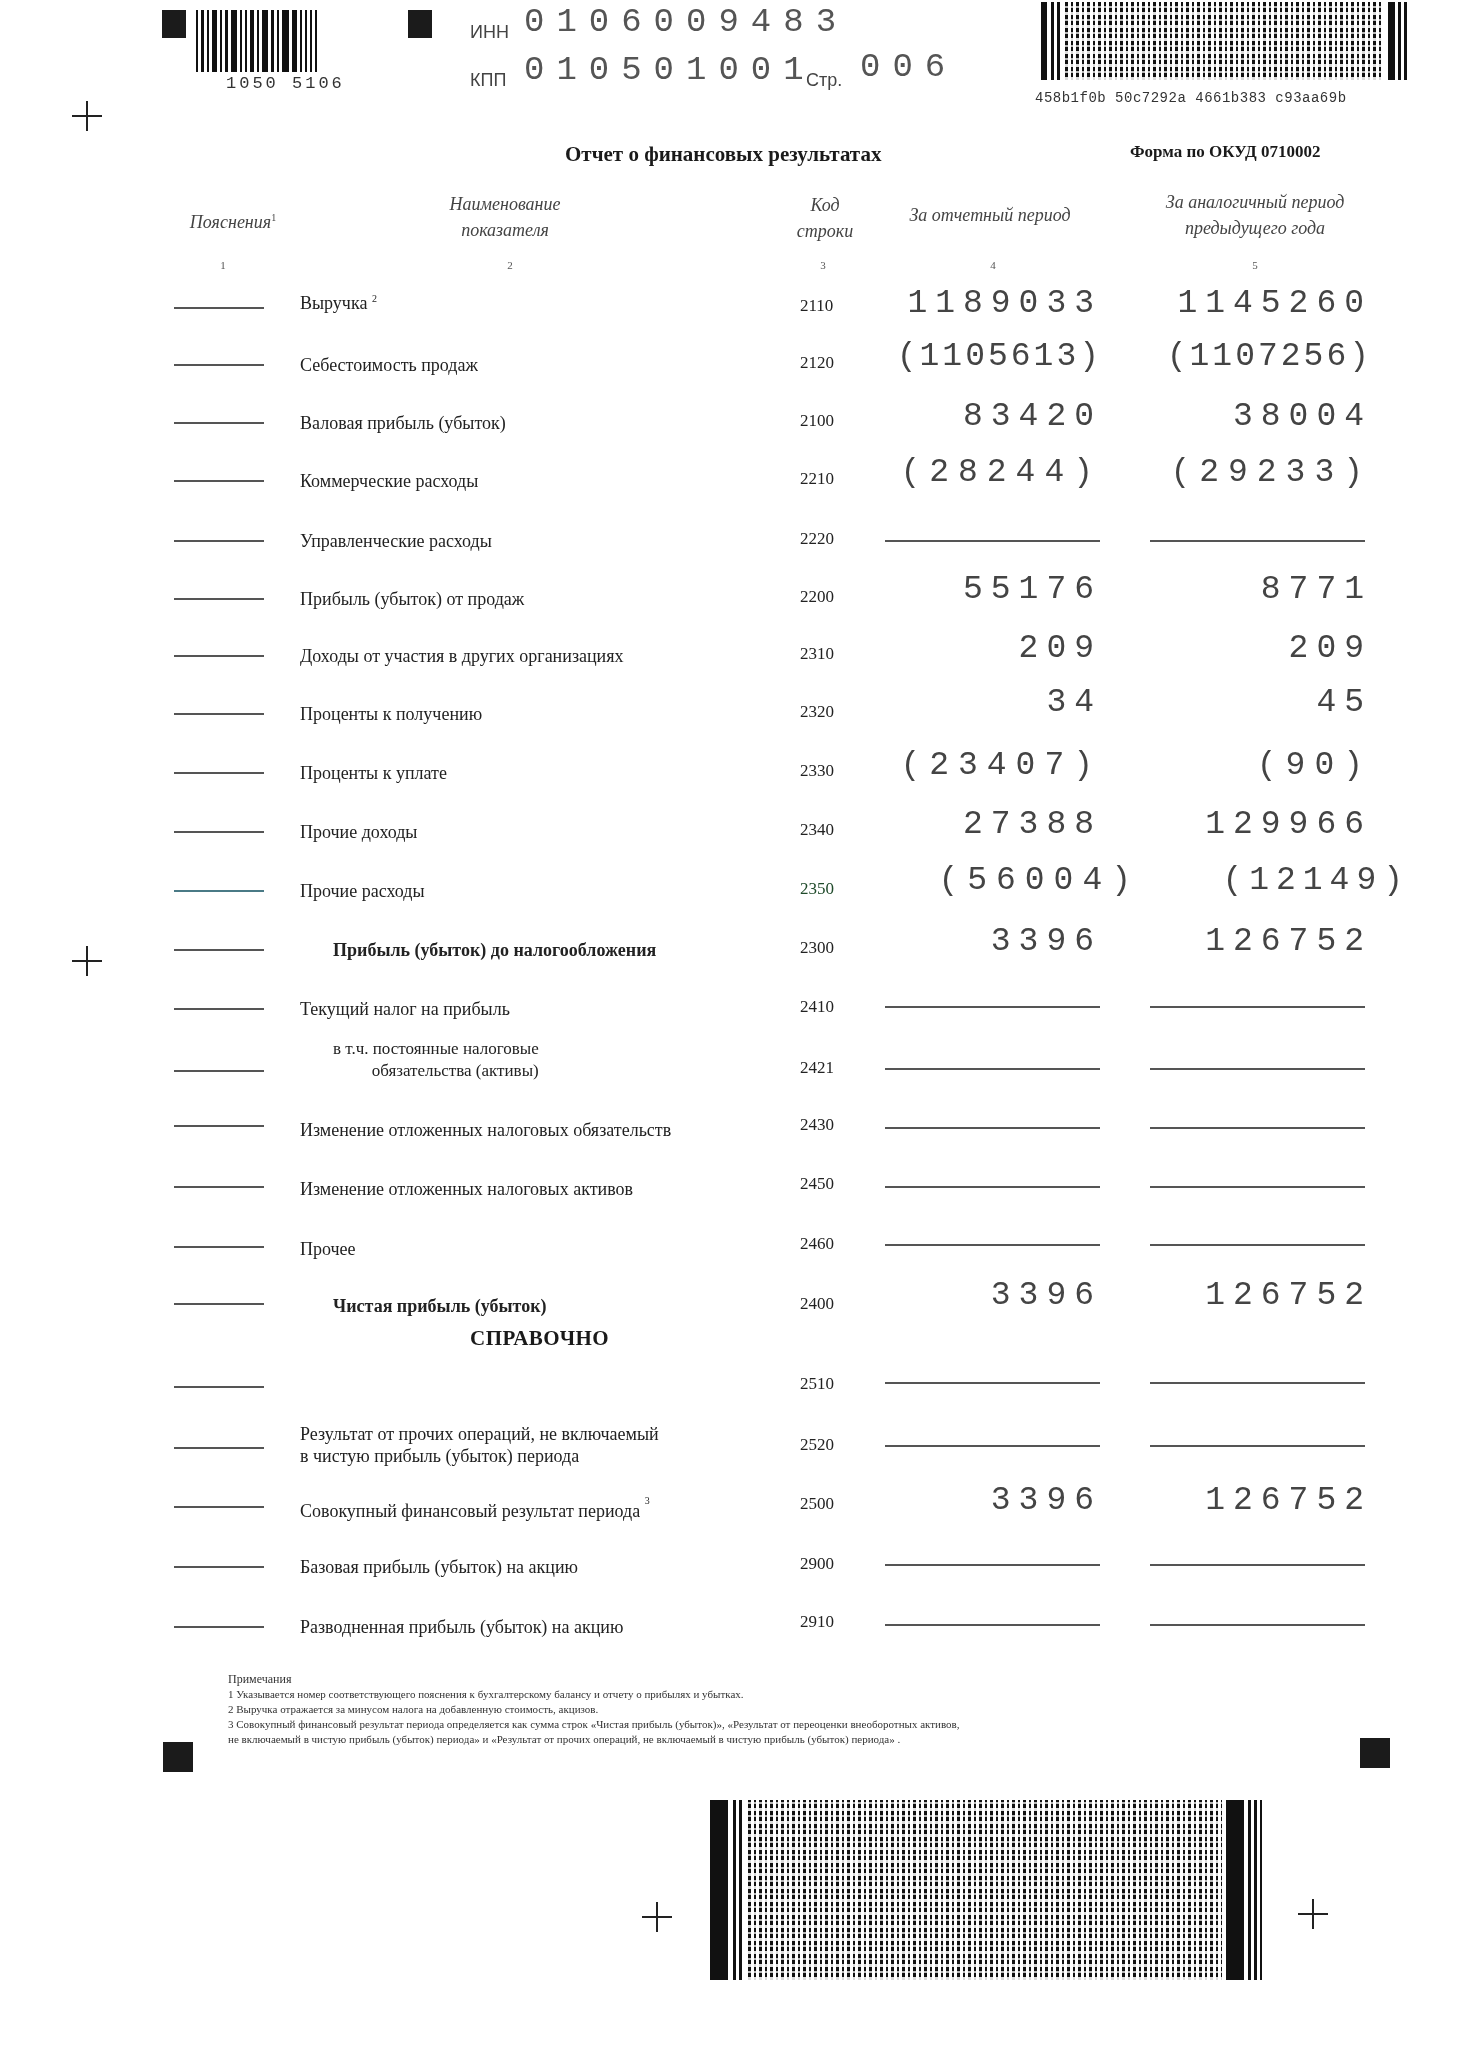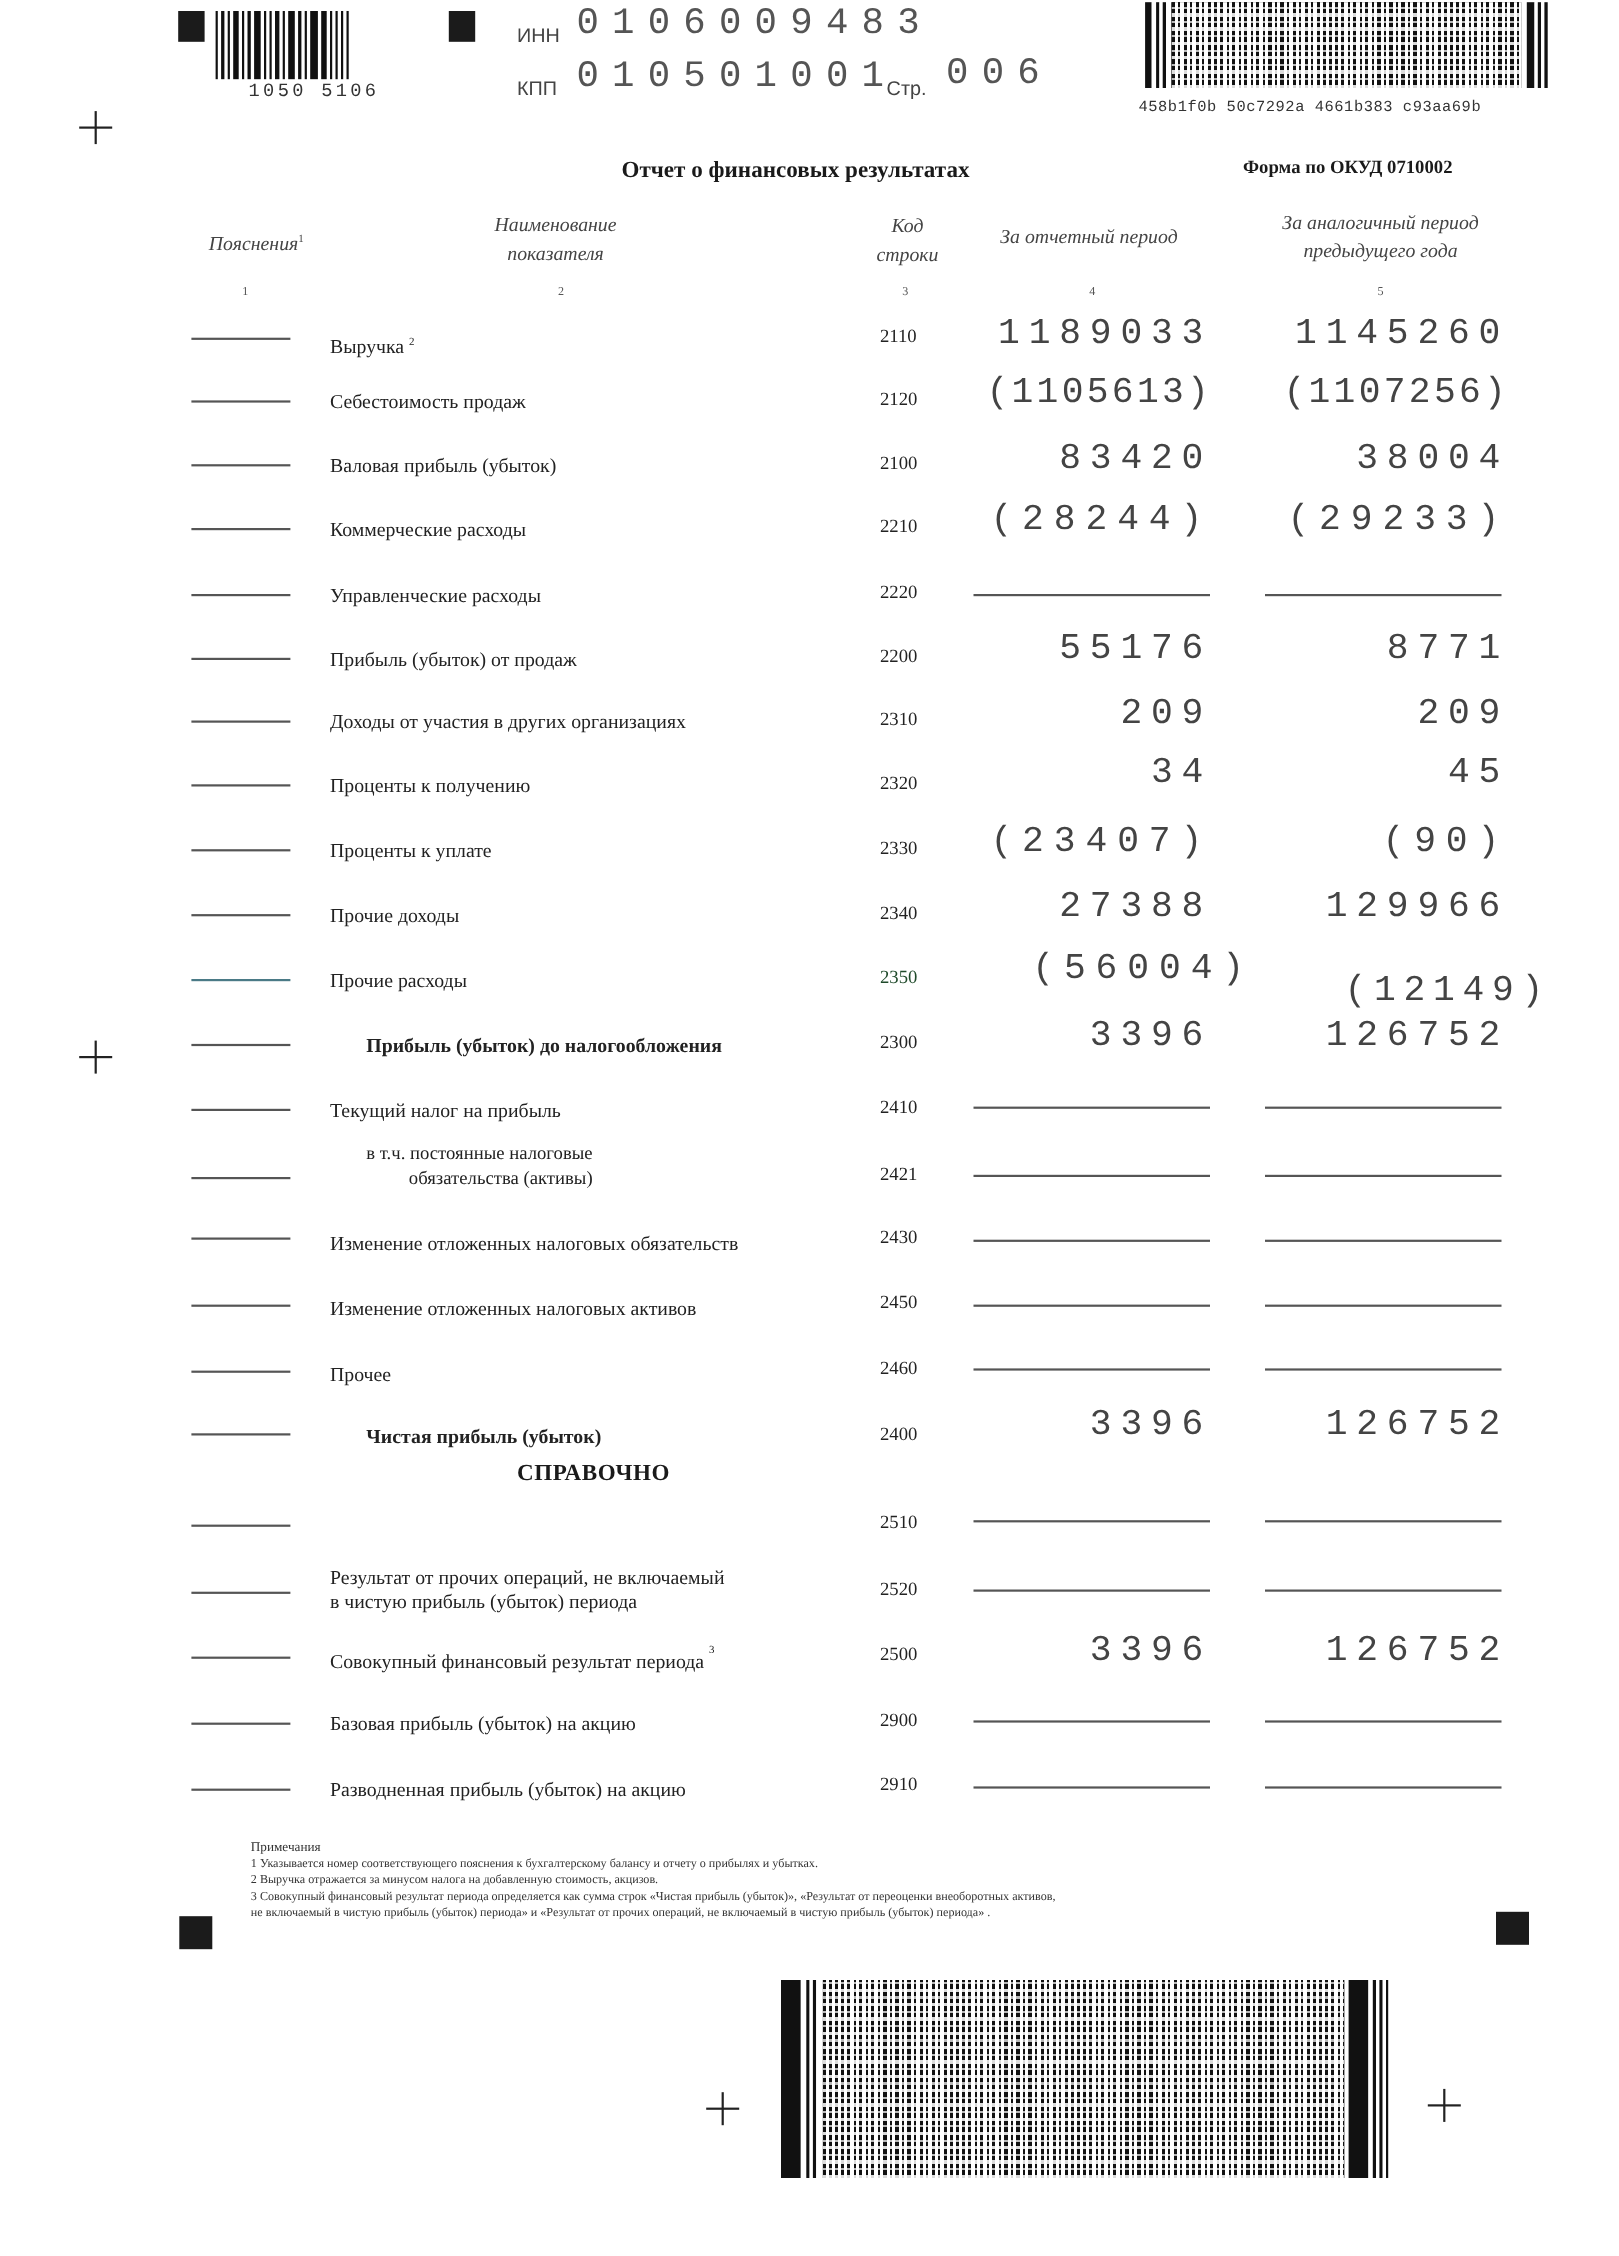--- a/index.html
+++ b/index.html
@@ -149,21 +149,21 @@
 </div>
 
 <div class="col-num" style="left:213px; top:259px;">1</div>
 <div class="col-num" style="left:500px; top:259px;">2</div>
 <div class="col-num" style="left:813px; top:259px;">3</div>
 <div class="col-num" style="left:983px; top:259px;">4</div>
 <div class="col-num" style="left:1245px; top:259px;">5</div>
 
 <div class="row" style="top:285px;">
   <div class="dash" style="top:22px;"></div>
-  <div class="name" style="top:16px;"><span>Выручка</span> <sup>2</sup></div>
+  <div class="name" style="top:3px;"><span>Выручка</span> <sup>2</sup></div>
   <div class="code" style="top:11px;">2110</div>
   <div class="v cur" style="top:0px;">1189033</div>
   <div class="v prev" style="top:0px;">1145260</div>
 </div>
 
 <div class="row" style="top:342px;">
   <div class="dash" style="top:22px;"></div>
   <div class="name" style="top:12px;">Себестоимость продаж</div>
   <div class="code" style="top:11px;">2120</div>
   <div class="v cur" style="top:-4px; letter-spacing:3px;">(1105613)</div>
@@ -232,21 +232,21 @@
   <div class="code" style="top:11px;">2340</div>
   <div class="v cur" style="top:-3px;">27388</div>
   <div class="v prev" style="top:-3px;">129966</div>
 </div>
 
 <div class="row" style="top:868px;padding-left:38px;">
   <div class="dash" style="top:22px; border-top-color:#4a7a86;"></div>
   <div class="name" style="top:12px;">Прочие расходы</div>
   <div class="code" style="top:11px; color:#1f4a2a;">2350</div>
   <div class="v cur" style="top:-6px; letter-spacing:9px;">(56004)</div>
-  <div class="v prev" style="top:-6px; letter-spacing:7px;margin-top:20px;">(12149)</div>
+  <div class="v prev" style="top:-6px; letter-spacing:7px;">(12149)</div>
 </div>
 
 <div class="row" style="top:927px;">
   <div class="dash" style="top:22px;"></div>
   <div class="name bold" style="top:12px;">Прибыль (убыток) до налогообложения</div>
   <div class="code" style="top:11px;">2300</div>
   <div class="v cur" style="top:-4px;">3396</div>
   <div class="v prev" style="top:-4px;">126752</div>
 </div>
 

